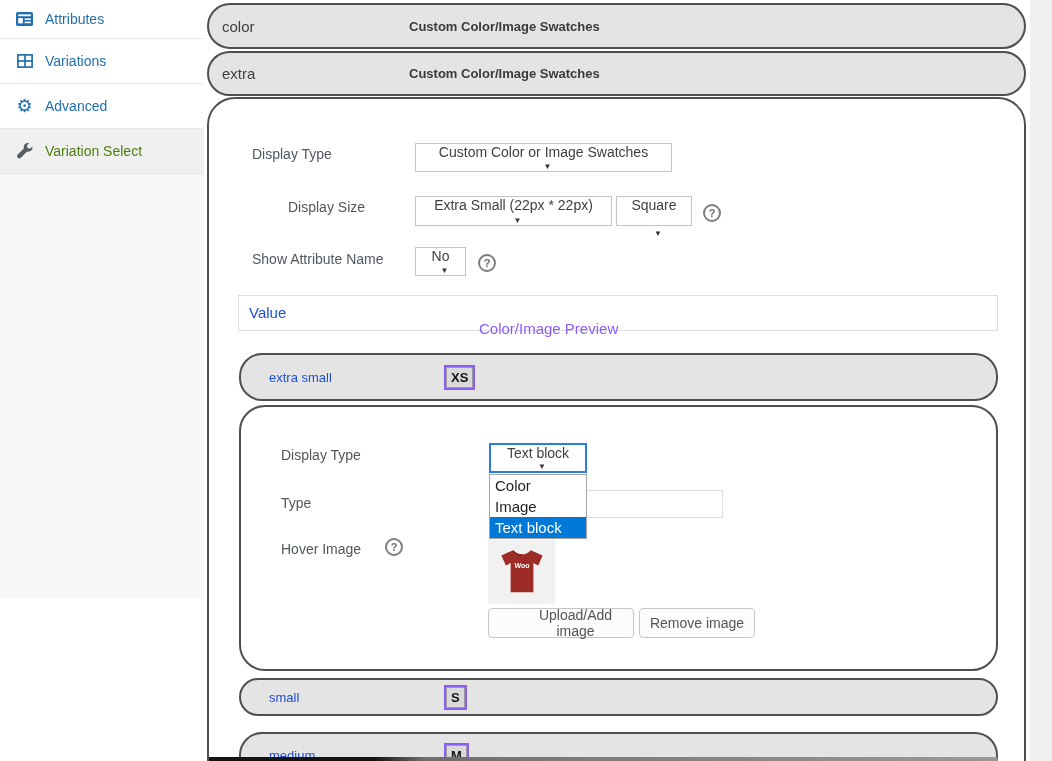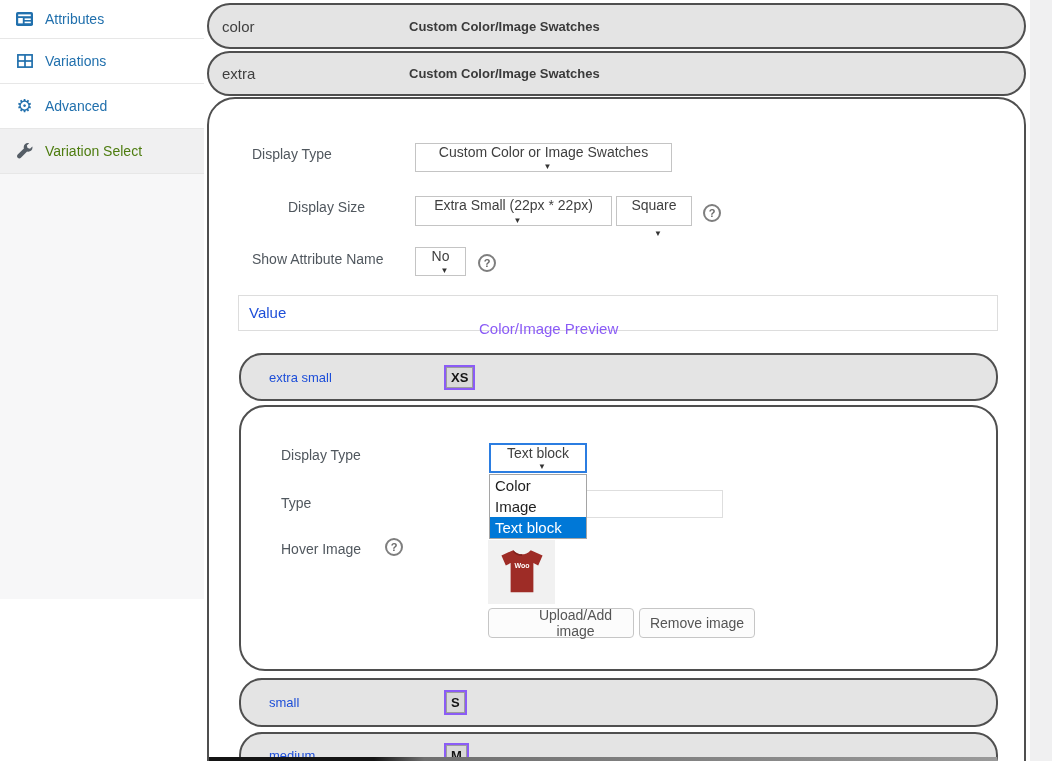--- a/index.html
+++ b/index.html
@@ -50,21 +50,21 @@
   
   .vals-header { left:29px; top:196px; width:760px; height:36px; border:1px solid #ddd; background:#fff; }
   .vals-header .col-value   { position:absolute; left:10px;  top:8px; font-size:15px; color:#1d4ed8; }
   .vals-header .col-preview { position:absolute; left:240px; top:24px; font-size:15px; color:#8b5cf6; }
 
   
   .term-row { position:absolute; left:30px; width:759px; height:48px; display:flex; align-items:center;
               background:#e4e4e4; border:2px solid #4f4f4f; border-radius:23px; cursor:pointer; }
   .term-row .term-name { position:absolute; left:28px; font-size:13px; color:#1d4ed8; }
   .term-xs { top:254px; }
-  .term-s  { top:579px; height:49px; }
+  .term-s  { top:579px; height:38px; }
   .term-m  { top:633px; height:47px; }
   .swatch { position:absolute; left:203px; background:#8b5cf6; padding:2px; display:inline-block; }
   .swatch .swatch-in { display:flex; align-items:center; justify-content:center; min-width:18px;
                        padding:2px 4px; background:#d9d9d9; border:1px solid #9d9d9d;
                        font-size:13px; font-weight:bold; color:#141414; }
 
   
   .sub-panel { position:absolute; left:30px; top:306px; width:759px; height:266px;
                background:#fff; border:2px solid #4f4f4f; border-radius:26px; }
   .dt2-select { left:248px; top:36px; width:98px; height:30px; z-index:21; }

